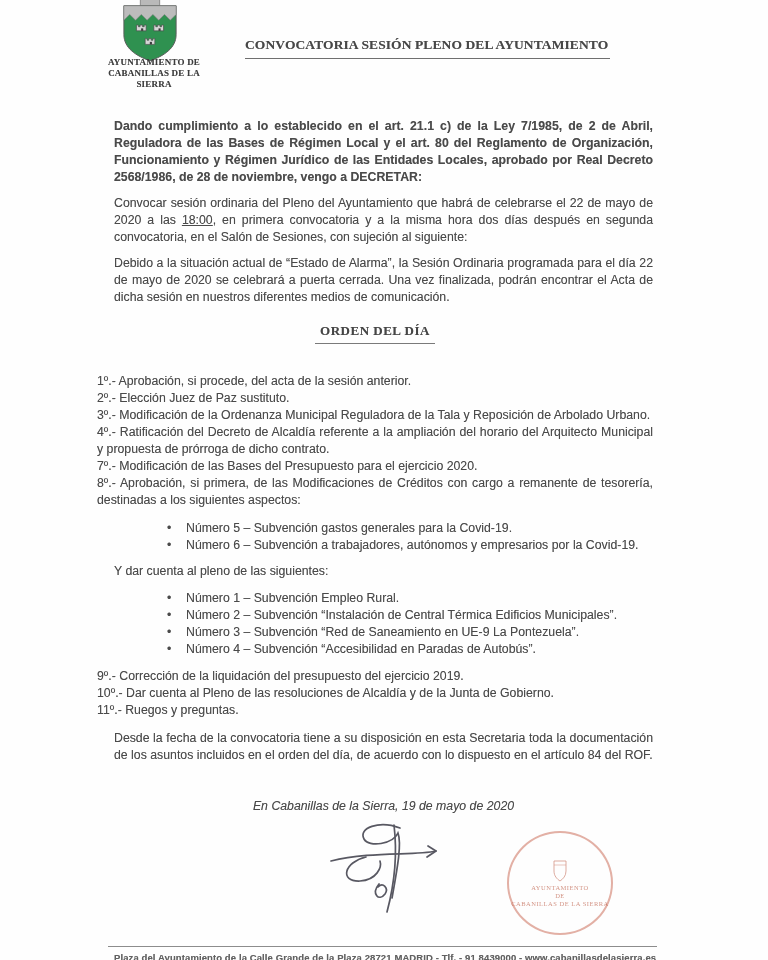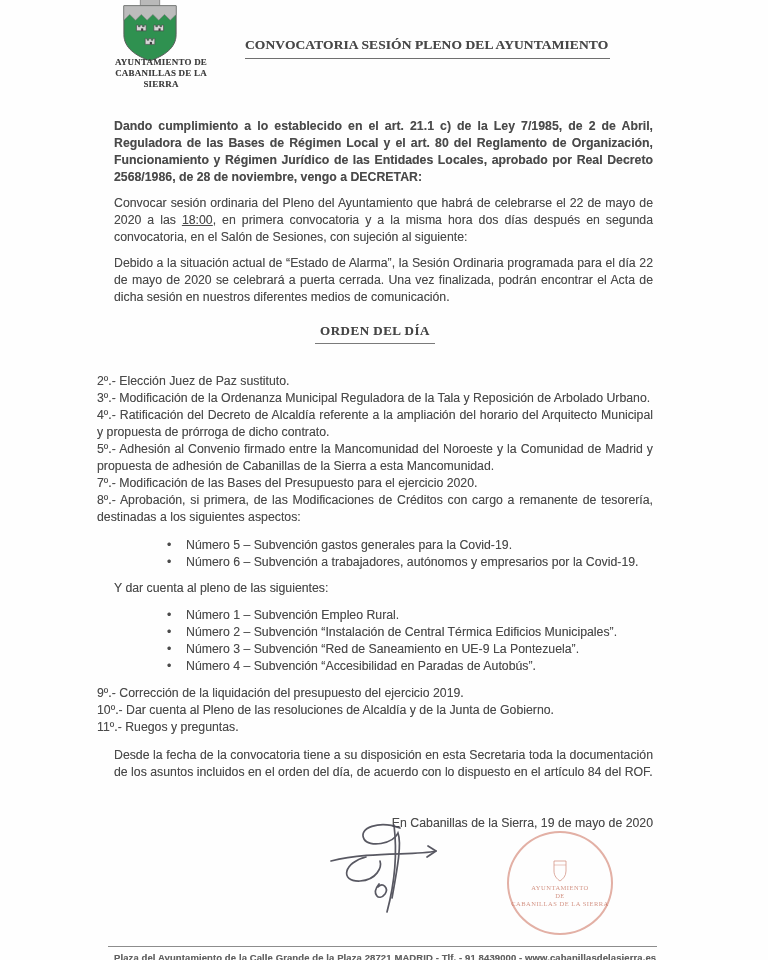--- a/index.html
+++ b/index.html
@@ -1,21 +1,21 @@
 <!DOCTYPE html>
 <html><head>
 <meta charset="utf-8">
 <style>
   html,body{margin:0;padding:0;background:#e9e9e9;}
   .page{position:relative;width:768px;height:960px;background:#fefefe;overflow:hidden;
         font-family:"Liberation Sans",sans-serif;color:#4a4a4a;
         text-shadow:0 0 .4px rgba(80,80,80,.45);}
   
   .crest{position:absolute;left:121px;top:-9px;width:58px;height:72px;}
-  .org{position:absolute;left:97px;top:57px;width:128px;text-align:center;
+  .org{position:absolute;left:90px;top:57px;width:128px;text-align:center;
        font-family:"Liberation Serif",serif;font-weight:bold;font-size:9px;
        line-height:11px;color:#3e3e3e;letter-spacing:.2px;}
   .doc-title{position:absolute;left:245px;top:37px;
        font-family:"Liberation Serif",serif;font-weight:bold;font-size:13.5px;
        color:#474747;letter-spacing:.1px;border-bottom:1.5px solid #6f6f6f;
        padding:0 2px 5px 0;}
   
   .body{position:absolute;left:97px;top:112px;width:556px;
         font-size:12.3px;line-height:17px;text-align:justify;}
   .para{margin:0 0 9px 17px;}
@@ -27,21 +27,21 @@
          padding:0 5px 4px 5px;color:#454545;}
   .agenda1{margin-top:29px;}
   .agenda2{margin-top:10px;}
   .aitem{margin:0;}
   .bullets{margin:11px 0 0 0;}
   .bullets2{margin-top:10px;}
   .brow{display:flex;margin-left:70px;text-align:left;}
   .bdot{width:19px;flex:none;}
   .interlude{margin:9px 0 0 17px;}
   .closing{margin-top:11px;}
-  .dateline{margin:34px 0 0 17px;text-align:right;}
+  .dateline{margin:34px 0 0 17px;text-align:center;font-style:italic;}
   
   .sig{position:absolute;left:303px;top:820px;width:152px;height:96px;}
   .sigblock{position:absolute;left:283px;top:899px;width:185px;text-align:center;
             font-weight:bold;font-size:10.5px;line-height:13px;color:#3f3f3f;}
   .stamp{position:absolute;left:507px;top:831px;width:102px;height:100px;
          border:2px solid rgba(199,98,75,.5);border-radius:50%;
          display:flex;flex-direction:column;align-items:center;justify-content:center;
          color:rgba(186,82,58,.62);filter:blur(.3px);text-shadow:none;}
   .stamp-line{font-size:6.5px;letter-spacing:.5px;text-align:center;line-height:8px;
               font-family:"Liberation Serif",serif;}
@@ -86,24 +86,24 @@
 
     <p class="para"><span>Convocar sesión ordinaria del Pleno del Ayuntamiento que habrá de celebrarse el 22 de mayo de 2020 a las </span><span class="u">18:00</span><span>, en primera convocatoria y a la misma hora dos días después en segunda convocatoria, en el Salón de Sesiones, con sujeción al siguiente:</span></p>
 
     <p class="para">Debido a la situación actual de “Estado de Alarma”, la Sesión Ordinaria programada para el día 22 de mayo de 2020 se celebrará a puerta cerrada. Una vez finalizada, podrán encontrar el Acta de dicha sesión en nuestros diferentes medios de comunicación.</p>
 
     <div class="orden-wrap">
       <span class="orden">ORDEN DEL DÍA</span>
     </div>
 
     <div class="agenda1">
+      <div class="aitem">1º.- Aprobación, si procede, del acta de la sesión anterior.</div>
       <div class="aitem">2º.- Elección Juez de Paz sustituto.</div>
       <div class="aitem">3º.- Modificación de la Ordenanza Municipal Reguladora de la Tala y Reposición de Arbolado Urbano.</div>
       <div class="aitem">4º.- Ratificación del Decreto de Alcaldía referente a la ampliación del horario del Arquitecto Municipal y propuesta de prórroga de dicho contrato.</div>
-      <div class="aitem">5º.- Adhesión al Convenio firmado entre la Mancomunidad del Noroeste y la Comunidad de Madrid y propuesta de adhesión de Cabanillas de la Sierra a esta Mancomunidad.</div>
       <div class="aitem">7º.- Modificación de las Bases del Presupuesto para el ejercicio 2020.</div>
       <div class="aitem">8º.- Aprobación, si primera, de las Modificaciones de Créditos con cargo a remanente de tesorería, destinadas a los siguientes aspectos:</div>
     </div>
 
     <div class="bullets">
       <div class="brow">
           <span class="bdot">•</span>
           <span>Número 5 – Subvención gastos generales para la Covid-19.</span>
         </div>
       <div class="brow">

